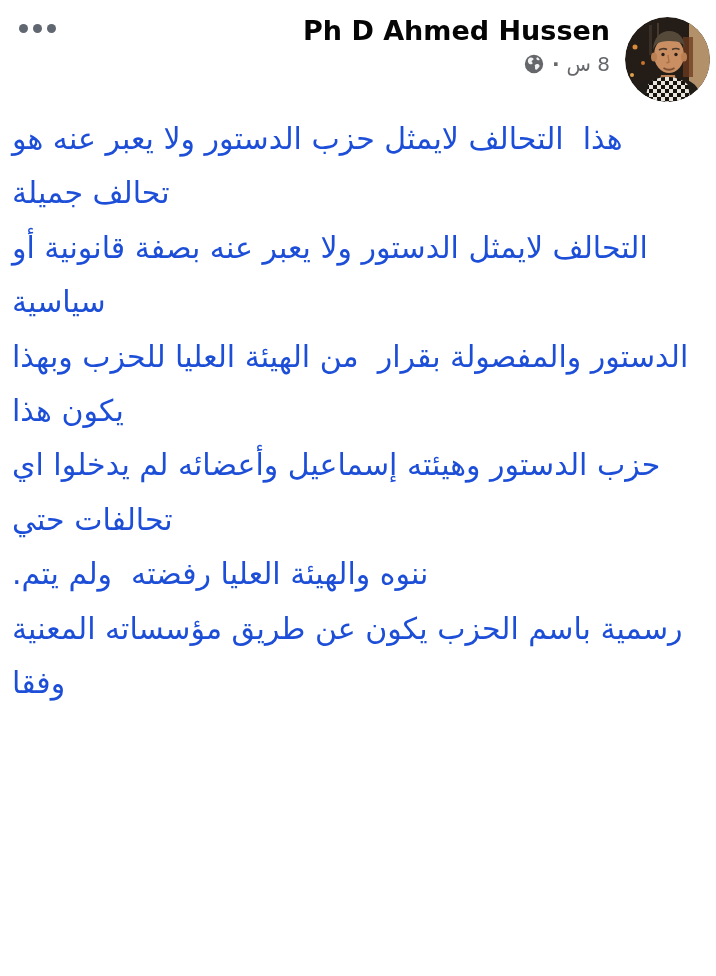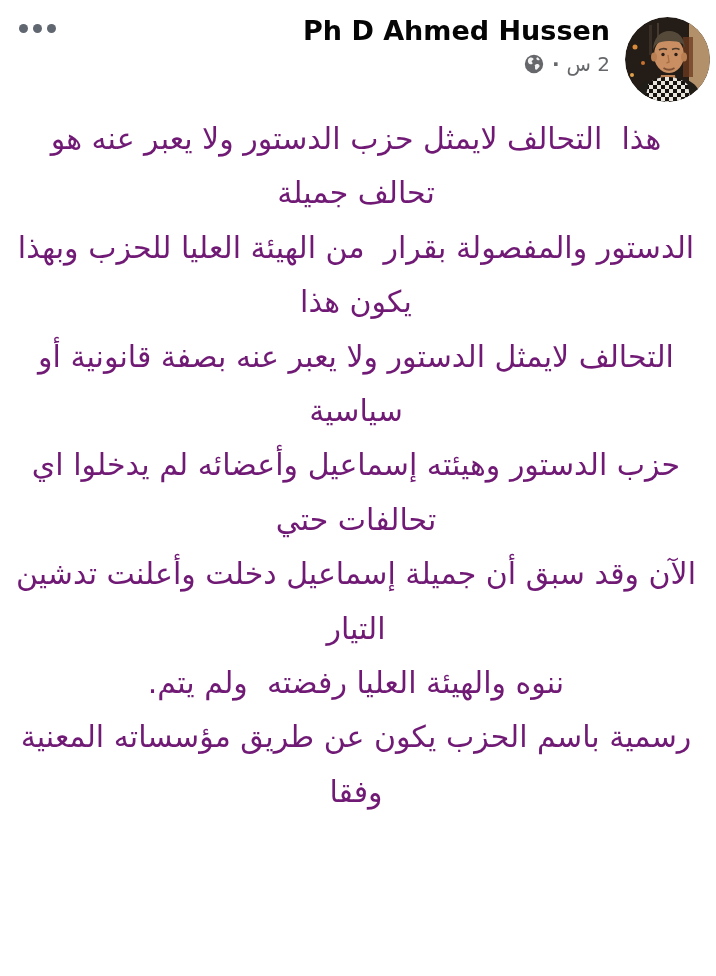--- a/index.html
+++ b/index.html
@@ -51,44 +51,44 @@
     color: #65676b; font-size: 20px; line-height: 1;
   }
   .meta .sep { font-weight: 700; }
   .globe { display: inline-flex; }
   .globe svg { width: 22px; height: 22px; display: block; }
 
   
   .body { padding: 0 16px 0 12px; }
   .body-line {
     direction: rtl;
-    text-align: center;
+    text-align: left;
     white-space: pre-wrap;
     font-size: 30px;
     line-height: 54.4px;
-    color: #701a75;
+    color: #1d4ed8;
   }
 </style>
 </head>
 <body>
 
 <div class="post">
 
   <div class="header">
 
     <button class="menu-btn" aria-label="more options">
       <span class="dot"></span>
       <span class="dot"></span>
       <span class="dot"></span>
     </button>
 
     <div class="header-text">
       <div class="author">Ph D Ahmed Hussen</div>
       <div class="meta">
-        <span>2 س</span>
+        <span>8 س</span>
         <span class="sep">·</span>
         <span class="globe">
           <svg viewBox="0 0 24 24" aria-hidden="true">
             <circle cx="12" cy="12" r="10" fill="#65676b"></circle>
             <path d="M7 5.5c1.5-.8 3-.6 4 .2.9.7.4 1.8-.6 2.2-1.2.5-1.2 1.6-.4 2.3.8.7.5 1.9-.6 2.1-1.5.3-2.8-.4-3.6-1.7C4.8 9 5.4 6.4 7 5.5z" fill="#ffffff" opacity="0.92"></path>
             <path d="M14.5 12.2c1.3-.4 2.8.1 3.4 1.2.5 1-.1 2.1-1 2.8-.8.6-1 1.6-1.9 1.9-1 .3-1.9-.5-1.9-1.6 0-.8.3-1.5-.2-2.2-.5-.9.5-1.8 1.6-2.1z" fill="#ffffff" opacity="0.92"></path>
             <path d="M15.5 4.6c1 .4 1.9 1.2 2.5 2.1.4.7-.2 1.4-1 1.3-.9-.1-1.8-.5-2.2-1.3-.4-.8-.3-1.6.7-2.1z" fill="#ffffff" opacity="0.92"></path>
           </svg>
         </span>
       </div>
@@ -132,22 +132,21 @@
           <path d="M8 85 C10 72 16 66 24 63 L20 85 Z" fill="#201c18"></path>
           <path d="M77 85 C75 72 70 66 62 63 L66 85 Z" fill="#201c18"></path>
         </g>
       </svg>
     </div>
 
   </div>
 
   <div class="body">
     <div class="body-line">هذا  التحالف لايمثل حزب الدستور ولا يعبر عنه هو تحالف جميلة</div>
+    <div class="body-line">التحالف لايمثل الدستور ولا يعبر عنه بصفة قانونية أو سياسية</div>
     <div class="body-line">الدستور والمفصولة بقرار  من الهيئة العليا للحزب وبهذا يكون هذا</div>
-    <div class="body-line">التحالف لايمثل الدستور ولا يعبر عنه بصفة قانونية أو سياسية</div>
     <div class="body-line">حزب الدستور وهيئته إسماعيل وأعضائه لم يدخلوا اي تحالفات حتي</div>
-    <div class="body-line">الآن وقد سبق أن جميلة إسماعيل دخلت وأعلنت تدشين التيار</div>
     <div class="body-line">ننوه والهيئة العليا رفضته  ولم يتم.</div>
     <div class="body-line">رسمية باسم الحزب يكون عن طريق مؤسساته المعنية  وفقا</div>
 
   </div>
 
 </div>
 
 </body></html>

